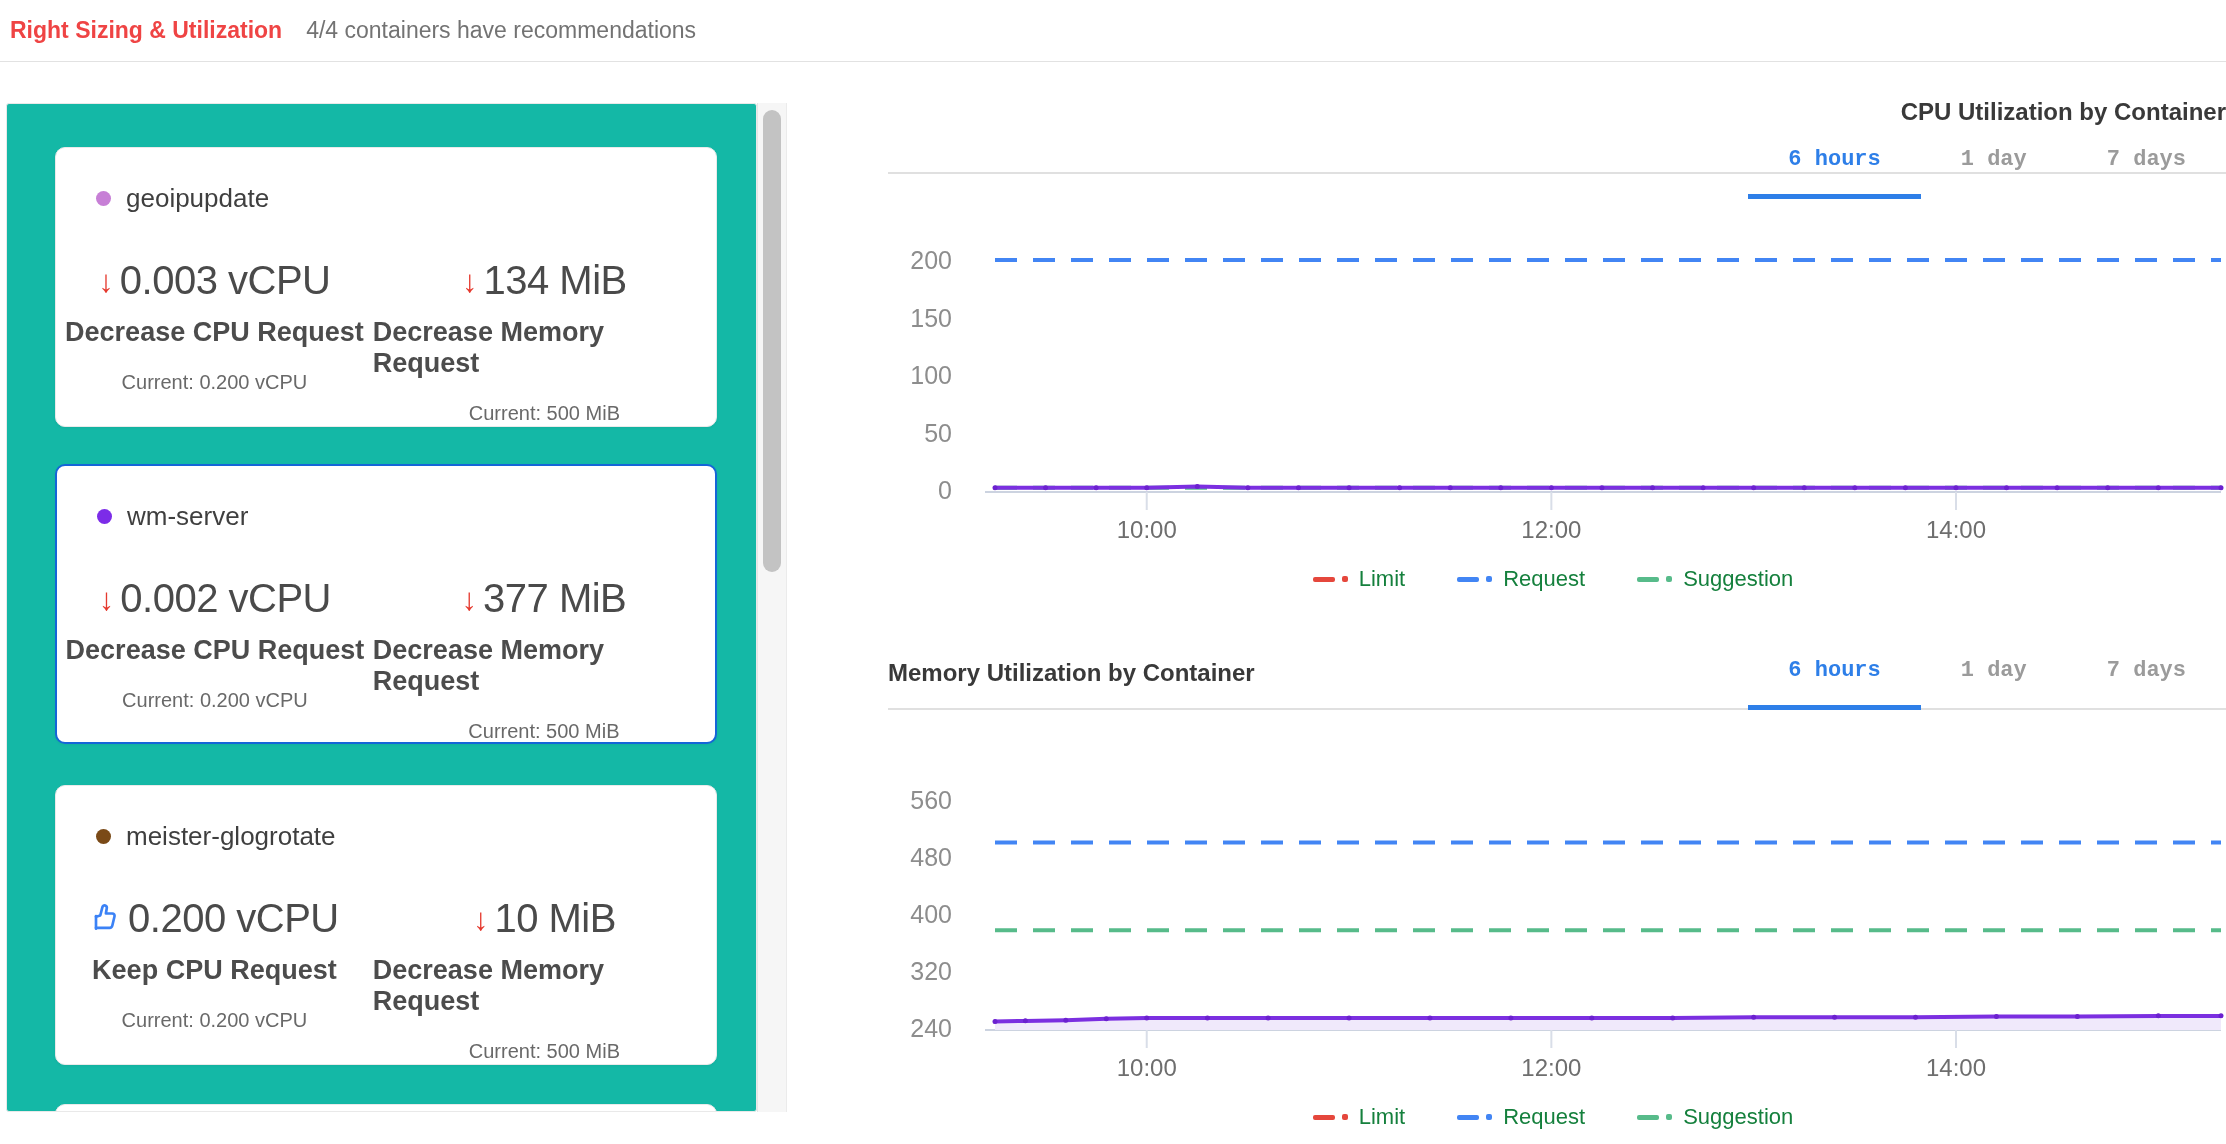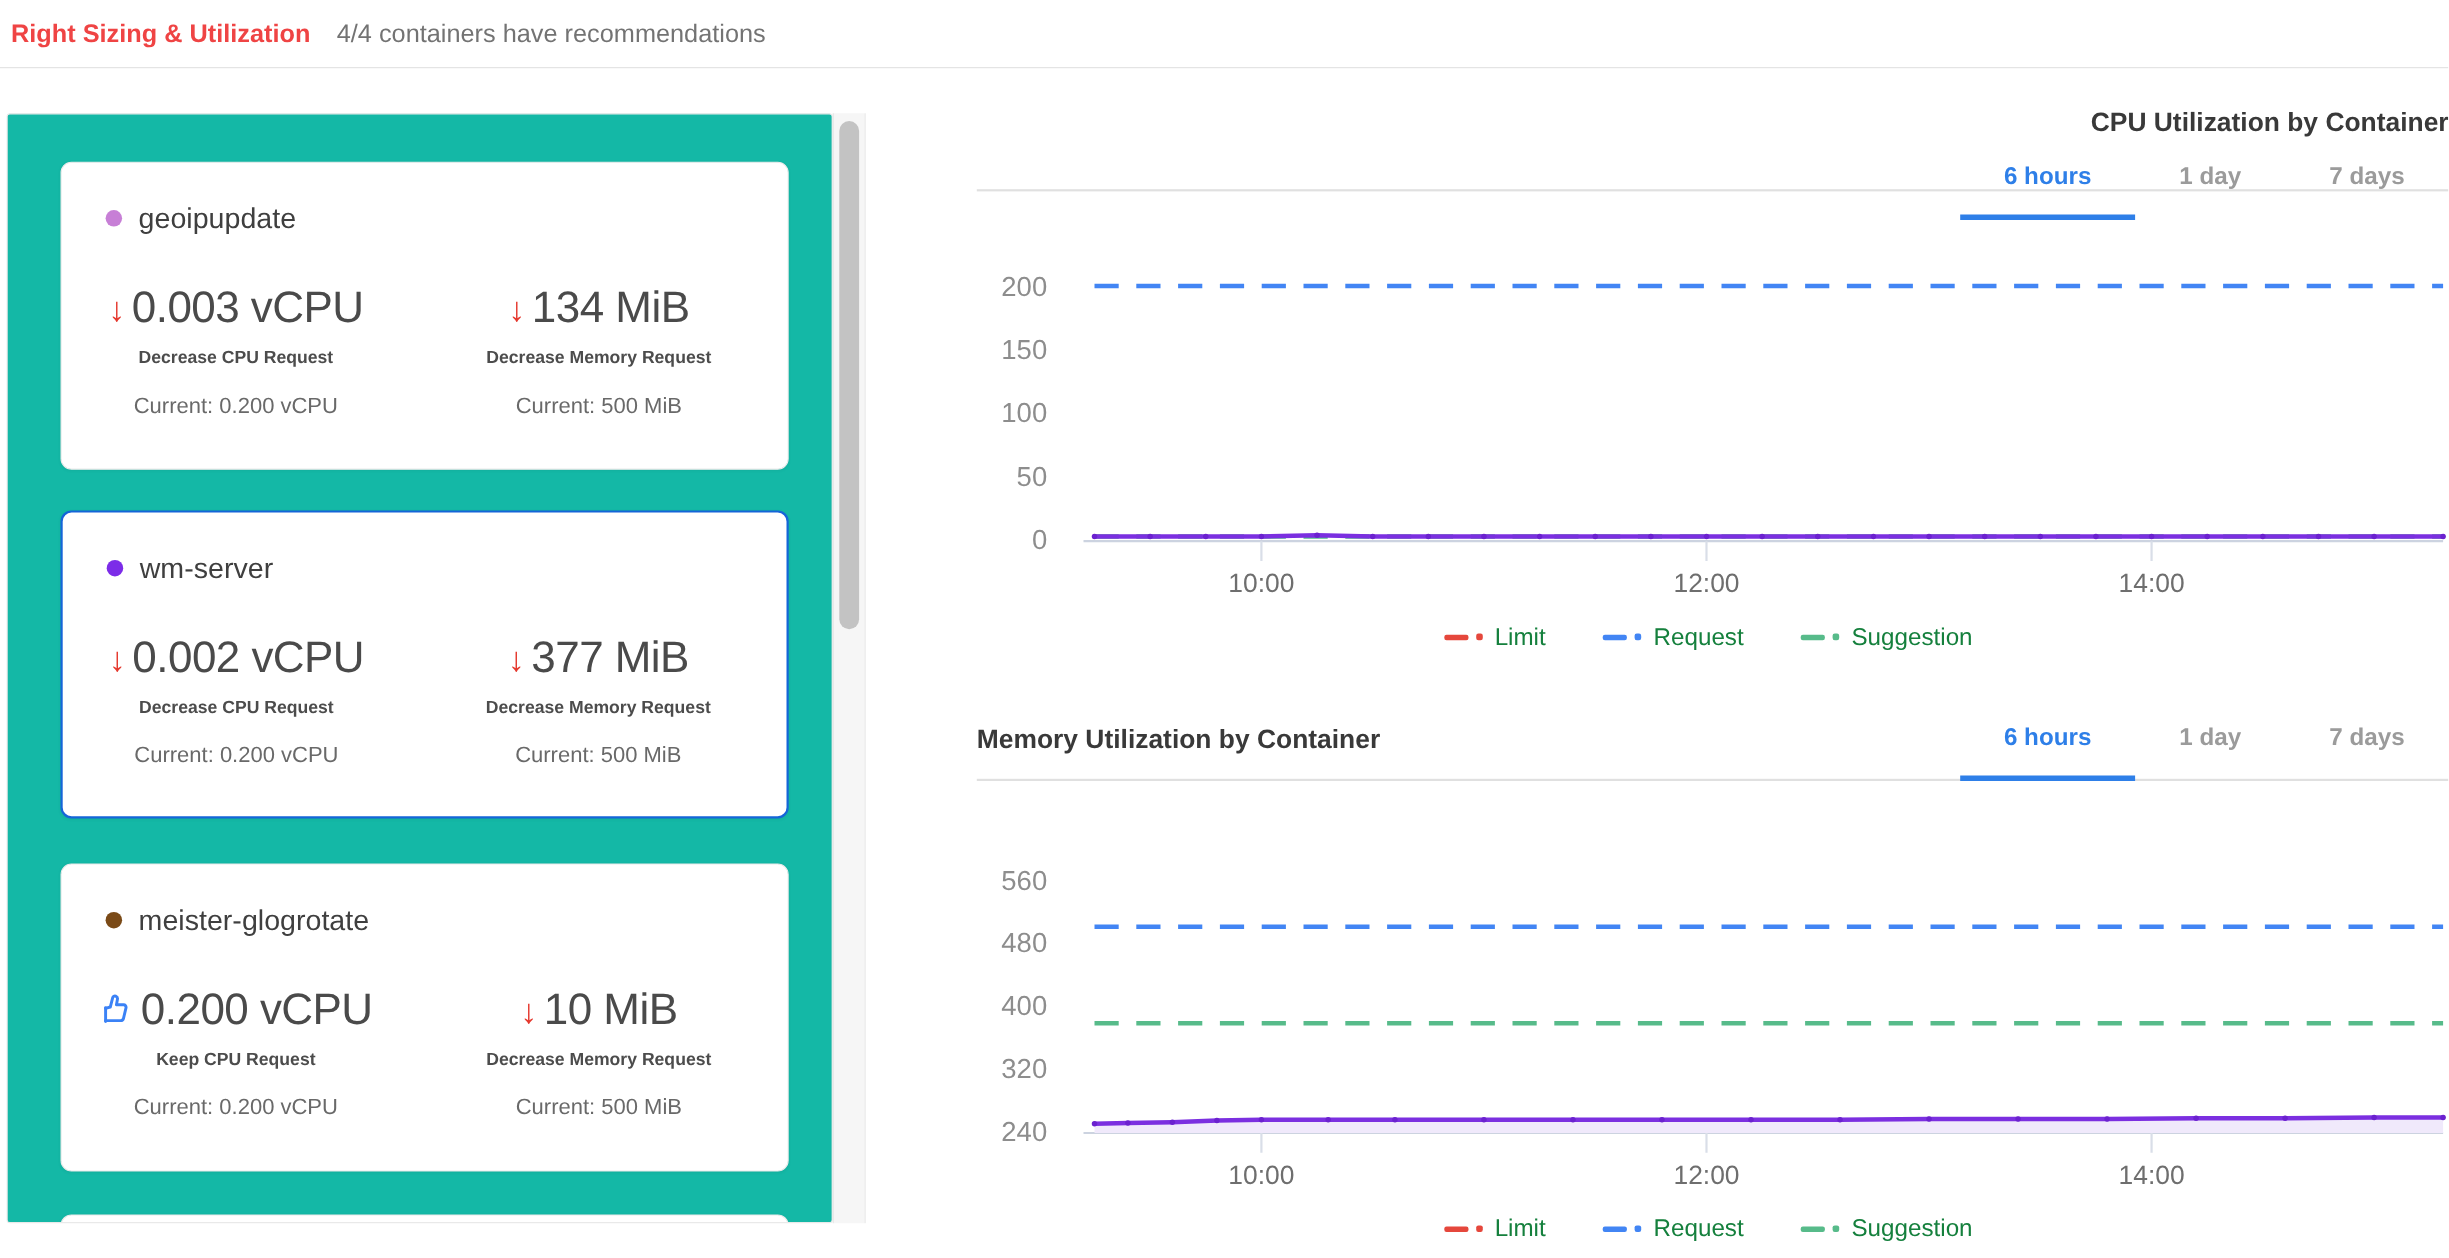--- a/index.html
+++ b/index.html
@@ -21,31 +21,31 @@
   .dot{width:15px;height:15px;border-radius:50%;margin-right:15px;flex:0 0 auto;}
   .cname{font-size:26px;color:#3f3f3f;}
   .card-body{display:flex;margin-top:42px;}
   .rec-col{display:flex;flex-direction:column;align-items:center;}
   .rec-col.cpu{width:48%;}
   .rec-col.mem{width:52%;}
   .rec-value{display:flex;align-items:center;justify-content:center;height:48px;}
   .rec-icon{margin-right:6px;display:flex;align-items:center;}
   .rec-icon.arrow-down{color:#e5392e;font-size:31px;font-weight:bold;line-height:1;transform:translateY(1px);}
   .val{font-size:40px;color:#4a4a4a;letter-spacing:-0.5px;}
-  .rec-action{font-size:16px;font-weight:600;color:#4c4c4c;margin-top:13px;}
+  .rec-action{font-size:27px;font-weight:600;color:#4c4c4c;margin-top:13px;}
   .rec-current{font-size:20px;color:#696969;margin-top:23px;}
   
   .scroll-track{position:absolute;left:757px;top:103px;width:30px;height:1009px;background:#f6f6f6;
                 border-left:1px solid #e5e5e5;border-right:1px solid #ebebeb;box-sizing:border-box;}
   .scroll-thumb{position:absolute;left:763px;top:110px;width:18px;height:462px;background:#c3c3c3;border-radius:9px;}
   
   .chart-header{position:absolute;left:888px;width:1338px;display:flex;justify-content:space-between;
                 align-items:flex-end;border-bottom:2px solid #e0e0e0;height:74px;box-sizing:content-box;}
   .chart-title{font-size:24px;font-weight:bold;color:#393939;padding-bottom:21px;}
-  .tabs{display:flex;}
+  .tabs{display:flex;font-family:Liberation Mono, monospace;}
   .tab{font-size:22px;font-weight:bold;color:#9b9b9b;padding:0 40px 22px 40px;margin-bottom:-2px;
        border-bottom:5px solid transparent;cursor:pointer;}
   .tab.active{color:#2e7fe8;border-bottom-color:#2e7fe8;}
   .chart-svg{position:absolute;left:880px;}
   
   .legend{position:absolute;left:880px;width:1346px;display:flex;justify-content:center;gap:52px;align-items:center;}
   .legend-item{display:flex;align-items:center;}
   .legend-dash{width:22px;height:5px;border-radius:2px;}
   .legend-dot{width:6px;height:6px;border-radius:2px;margin-left:7px;}
   .legend-label{font-size:22px;color:#15803d;margin-left:11px;}

